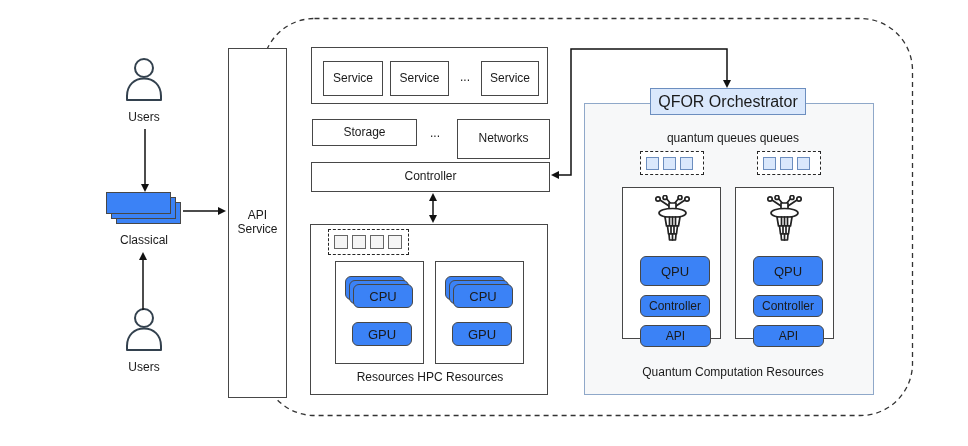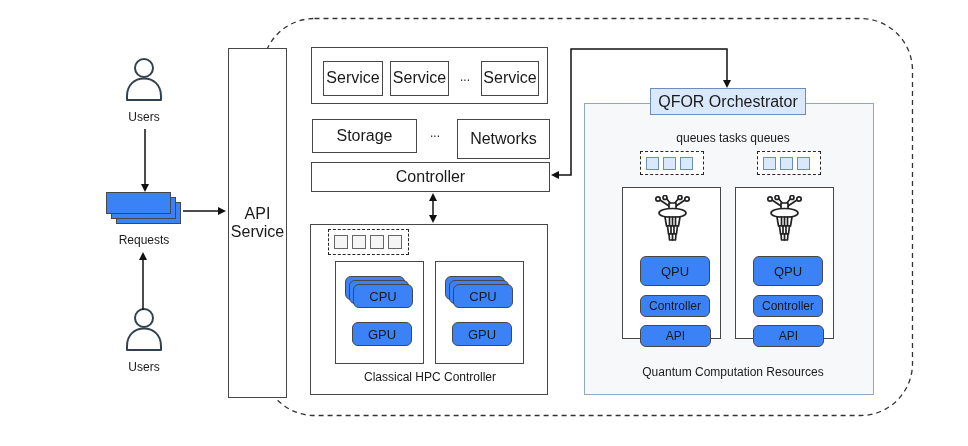--- a/index.html
+++ b/index.html
@@ -6,21 +6,21 @@
   #canvas{
     position:relative;width:968px;height:446px;background:#fff;overflow:hidden;
     font-family:"Liberation Sans",sans-serif;color:#1a1a1a;
   }
   svg.layer{position:absolute;left:0;top:0;width:968px;height:446px;pointer-events:none;}
   #bg-layer{z-index:0;}
   #connector-layer{z-index:6;}
   .box{
     position:absolute;box-sizing:border-box;background:#fff;
     border:1.4px solid #474747;display:flex;align-items:center;justify-content:center;
-    font-size:16px;line-height:1.15;text-align:center;z-index:2;
+    font-size:12px;line-height:1.15;text-align:center;z-index:2;
   }
   .rounded8{border-radius:8px;}
   .lbl{
     position:absolute;display:flex;align-items:center;justify-content:center;
     font-size:12px;text-align:center;z-index:2;background:transparent;
   }
   .small{font-size:11px;}
   .queue{
     position:absolute;box-sizing:border-box;background:#fff;
     border:1.4px dashed #262626;display:flex;align-items:center;gap:4px;
@@ -58,40 +58,40 @@
     <path d="M2,43 L2,39 C2,28 9.5,21.5 19,21.5 C28.5,21.5 36,28 36,39 L36,43 Z" fill="#fff" stroke="#33414e" stroke-width="2" stroke-linejoin="round"></path>
     <circle cx="19" cy="11" r="9" fill="#fff" stroke="#33414e" stroke-width="2"></circle>
   </svg>
   <div class="lbl" style="left:114px;top:110px;width:60px;height:13px">Users</div>
 
   <div class="stack" style="left:106px;top:192px;width:78px;height:34px">
     <div class="card" style="left:10px;top:10px;width:65px;height:22px;border-radius:0"></div>
     <div class="card" style="left:5px;top:5px;width:65px;height:22px;border-radius:0"></div>
     <div class="card" style="left:0;top:0;width:65px;height:22px;border-radius:0"></div>
   </div>
-  <div class="lbl" style="left:108px;top:233px;width:72px;height:14px">Requests</div>
+  <div class="lbl" style="left:108px;top:233px;width:72px;height:14px">Classical</div>
 
   <svg class="icon" style="left:125px;top:307px" width="38" height="44" viewBox="0 0 38 44">
     <path d="M2,43 L2,39 C2,28 9.5,21.5 19,21.5 C28.5,21.5 36,28 36,39 L36,43 Z" fill="#fff" stroke="#33414e" stroke-width="2" stroke-linejoin="round"></path>
     <circle cx="19" cy="11" r="9" fill="#fff" stroke="#33414e" stroke-width="2"></circle>
   </svg>
   <div class="lbl" style="left:114px;top:360px;width:60px;height:13px">Users</div>
 
   <div class="box" style="left:228px;top:48px;width:59px;height:350px;flex-direction:column">
     <span>API</span>
     <span>Service</span>
   </div>
 
   <div class="box" style="left:311px;top:47px;width:237px;height:57px"></div>
   <div class="box ontop" style="left:323px;top:61px;width:60px;height:35px">Service</div>
   <div class="box ontop" style="left:390px;top:61px;width:59px;height:35px">Service</div>
   <div class="lbl ontop" style="left:451px;top:66px;width:28px;height:22px">...</div>
   <div class="box ontop" style="left:481px;top:61px;width:58px;height:35px">Service</div>
 
-  <div class="box" style="left:312px;top:119px;width:105px;height:34px">Storage</div>
+  <div class="box" style="left:312px;top:119px;width:105px;height:27px">Storage</div>
   <div class="lbl" style="left:424px;top:122px;width:22px;height:22px">...</div>
   <div class="box" style="left:457px;top:119px;width:93px;height:40px">Networks</div>
 
   <div class="box" style="left:311px;top:162px;width:239px;height:30px">Controller</div>
 
   <div class="box" style="left:310px;top:224px;width:238px;height:171px"></div>
 
   <div class="queue" style="left:328px;top:229px;width:81px;height:26px">
     <div class="qsq gray"></div>
     <div class="qsq gray"></div>
@@ -108,27 +108,27 @@
   <div class="card ontop" style="left:352px;top:322px;width:60px;height:24px">GPU</div>
 
   <div class="box ontop" style="left:435px;top:261px;width:89px;height:103px"></div>
   <div class="stack ontop" style="left:445px;top:276px;width:68px;height:32px">
     <div class="card" style="left:0;top:0;width:60px;height:24px"></div>
     <div class="card" style="left:4px;top:4px;width:60px;height:24px"></div>
     <div class="card" style="left:8px;top:8px;width:60px;height:24px">CPU</div>
   </div>
   <div class="card ontop" style="left:452px;top:322px;width:60px;height:24px">GPU</div>
 
-  <div class="lbl" style="left:340px;top:370px;width:180px;height:14px">Classical HPC Controller</div>
+  <div class="lbl" style="left:340px;top:370px;width:180px;height:14px">Resources HPC Resources</div>
 
   <div id="quantum-panel" style="left:584px;top:103px;width:290px;height:292px"></div>
 
   <div id="qfor-box" style="left:650px;top:88px;width:156px;height:27px">QFOR Orchestrator</div>
 
-  <div class="lbl" style="left:663px;top:130px;width:140px;height:15px">queues tasks queues</div>
+  <div class="lbl" style="left:663px;top:130px;width:140px;height:15px">quantum queues queues</div>
 
   <div class="queue" style="left:640px;top:151px;width:64px;height:24px">
     <div class="qsq blue"></div>
     <div class="qsq blue"></div>
     <div class="qsq blue"></div>
   </div>
   <div class="queue" style="left:757px;top:151px;width:64px;height:24px">
     <div class="qsq blue"></div>
     <div class="qsq blue"></div>
     <div class="qsq blue"></div>

